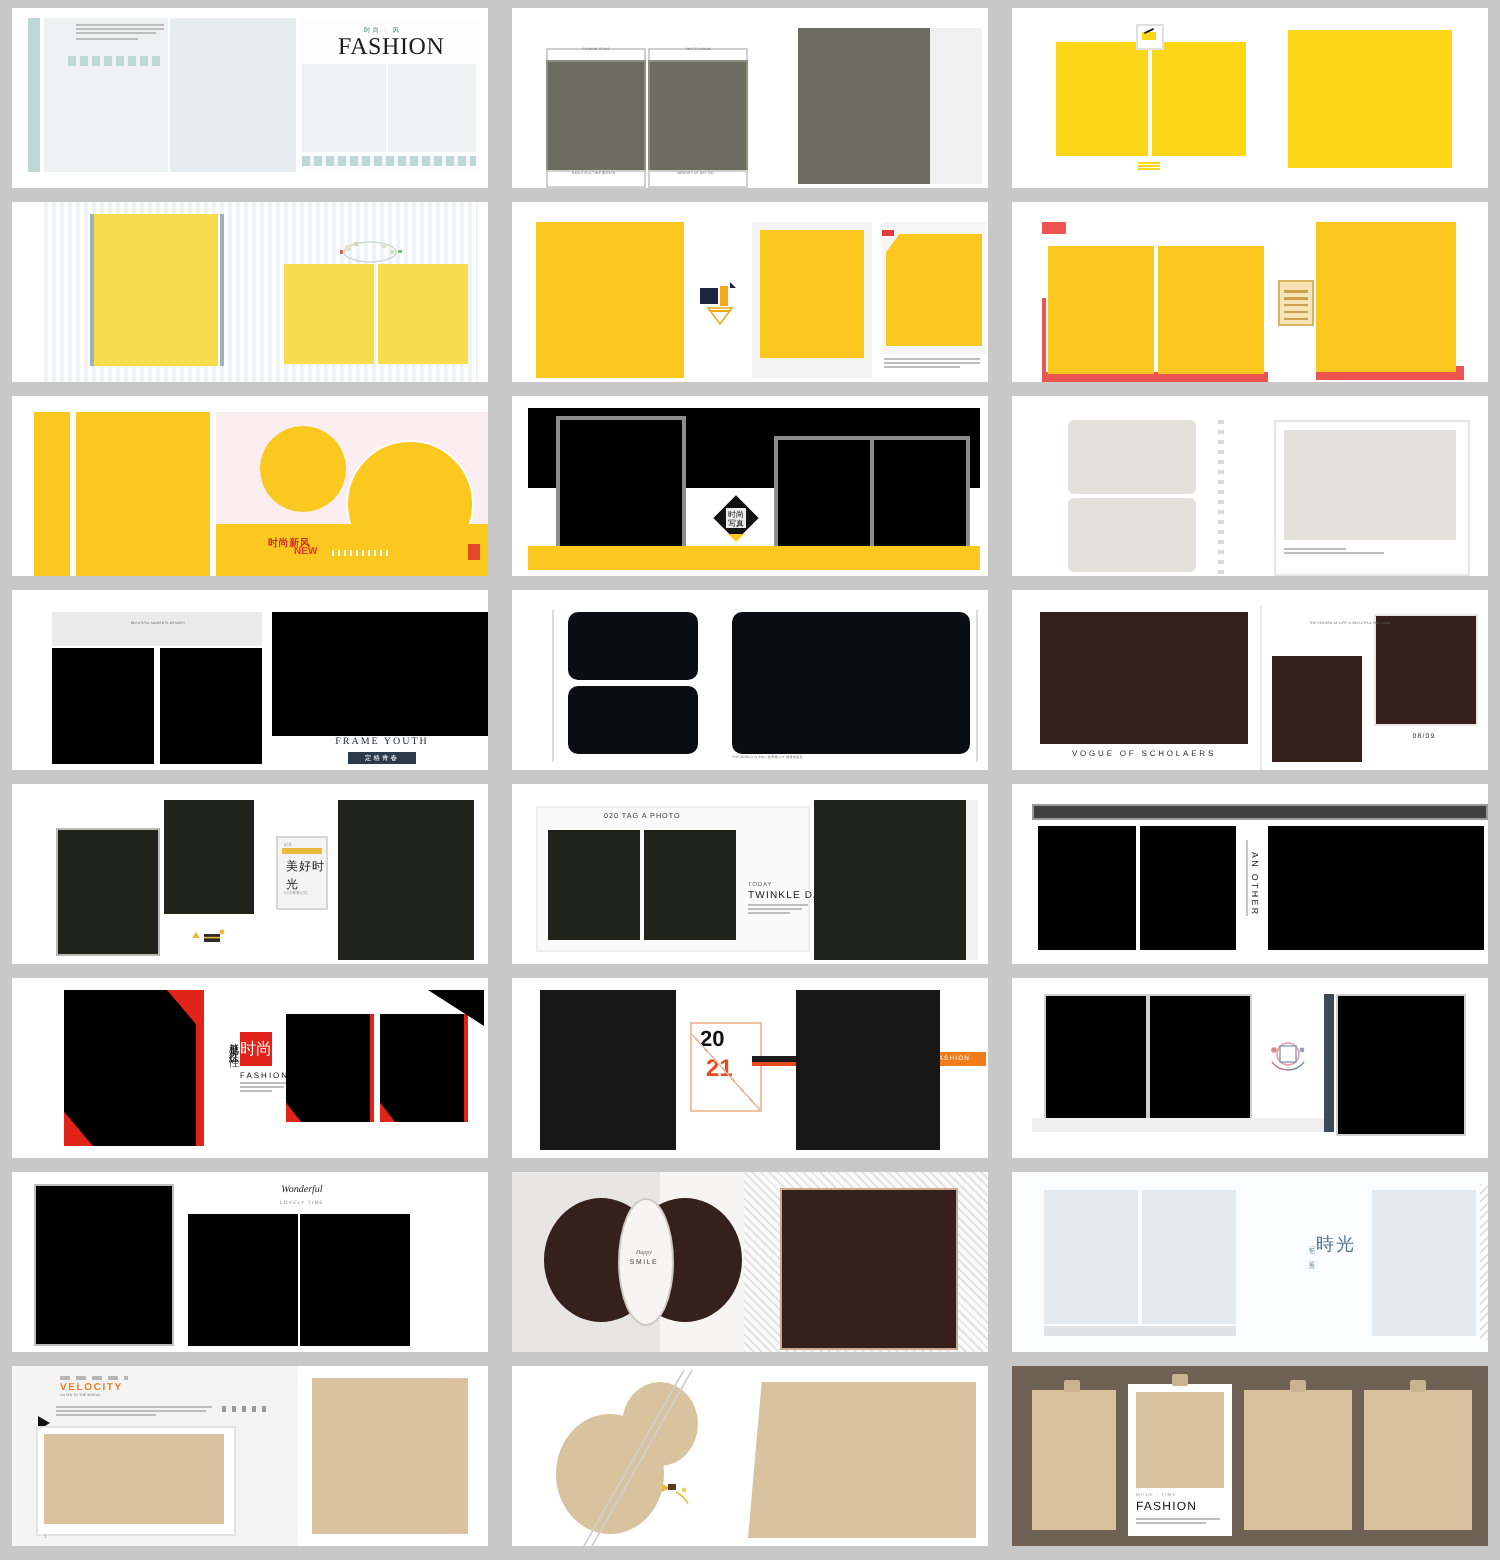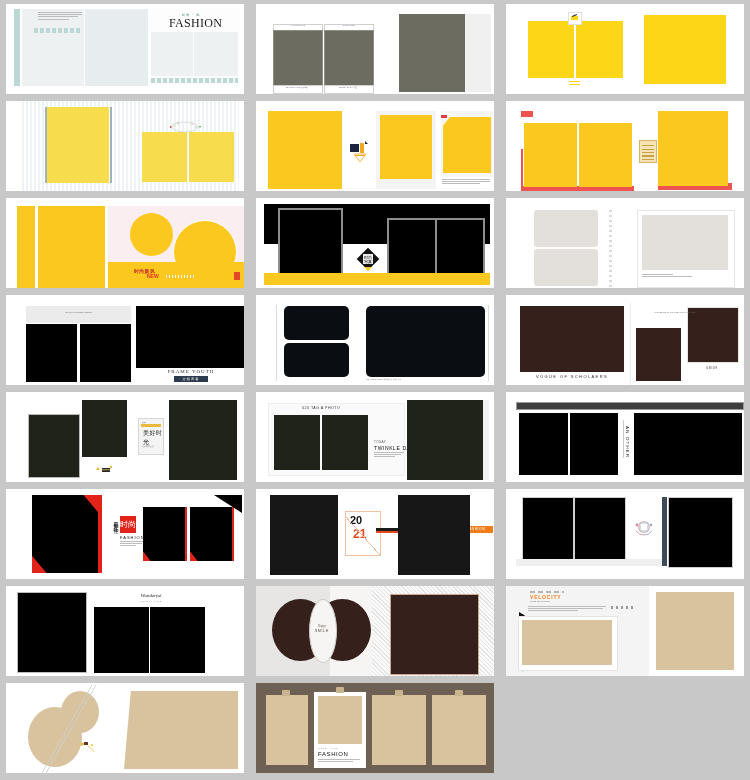--- a/index.html
+++ b/index.html
@@ -419,20 +419,32 @@
       <div class="pg dotbg" style="left:116px;top:0;width:134px;height:100%;"></div>
       <div class="pg brown circ" style="left:16px;top:13px;width:57px;height:62px;"></div>
       <div class="pg brown circ" style="left:58px;top:13px;width:57px;height:62px;"></div>
       <div class="pg" style="left:53px;top:13px;width:26px;height:62px;background:#f6f5f3;border-radius:50%;border:.6px solid #cfcac4;"></div>
       <div class="pg serif" style="left:53px;top:38px;width:26px;text-align:center;font-size:3px;color:#6a5a52;font-style:italic;">Happy</div>
       <div class="pg" style="left:53px;top:43px;width:26px;text-align:center;font-size:3.4px;color:#4a3c36;letter-spacing:.8px;">SMILE</div>
       <div class="pg brown" style="left:134px;top:8px;width:87px;height:79px;border:1.2px solid #c9a88f;"></div>
     </div>
   </div>
 
+  <div class="cell">
+    <div class="card">
+      <div class="pg" style="left:0;top:0;width:250px;height:100%;background:#fbfcfd;"></div>
+      <div class="pg paleblue" style="left:16px;top:9px;width:47px;height:67px;"></div>
+      <div class="pg paleblue" style="left:65px;top:9px;width:47px;height:67px;"></div>
+      <div class="pg" style="left:16px;top:77px;width:96px;height:5px;background:#dfe3e6;"></div>
+      <div class="pg" style="left:152px;top:30px;font-size:9px;color:#4b748f;letter-spacing:1px;">時光</div>
+      <div class="pg" style="left:144px;top:34px;width:8px;writing-mode:vertical-rl;font-size:3px;color:#7f9bb0;letter-spacing:1px;">记忆 · 留念</div>
+      <div class="pg paleblue" style="left:180px;top:9px;width:52px;height:73px;"></div>
+      <div class="pg" style="left:234px;top:6px;width:4px;height:78px;background:repeating-linear-gradient(135deg,#e3e3e3 0 1px,#fff 1px 3px);"></div>
+    </div>
+  </div>
 
   <div class="cell">
     <div class="card">
       <div class="pg" style="left:0;top:0;width:143px;height:100%;background:#f4f4f4;"></div>
       <div class="pg" style="left:24px;top:5px;width:34px;height:2px;background:repeating-linear-gradient(90deg,#b6b6b6 0 5px,transparent 5px 8px);"></div>
       <div class="pg" style="left:24px;top:8px;font-size:5px;font-weight:bold;color:#f07d1a;letter-spacing:.8px;">VELOCITY</div>
       <div class="pg tiny" style="left:24px;top:15px;">LISTEN TO THE WORLD</div>
       <div class="pg" style="left:12px;top:19px;width:8px;height:7px;">
         <svg width="8" height="7" viewBox="0 0 8 7">
             <path d="M1 0 L7 3.5 L1 7 Z" fill="#111"></path>

